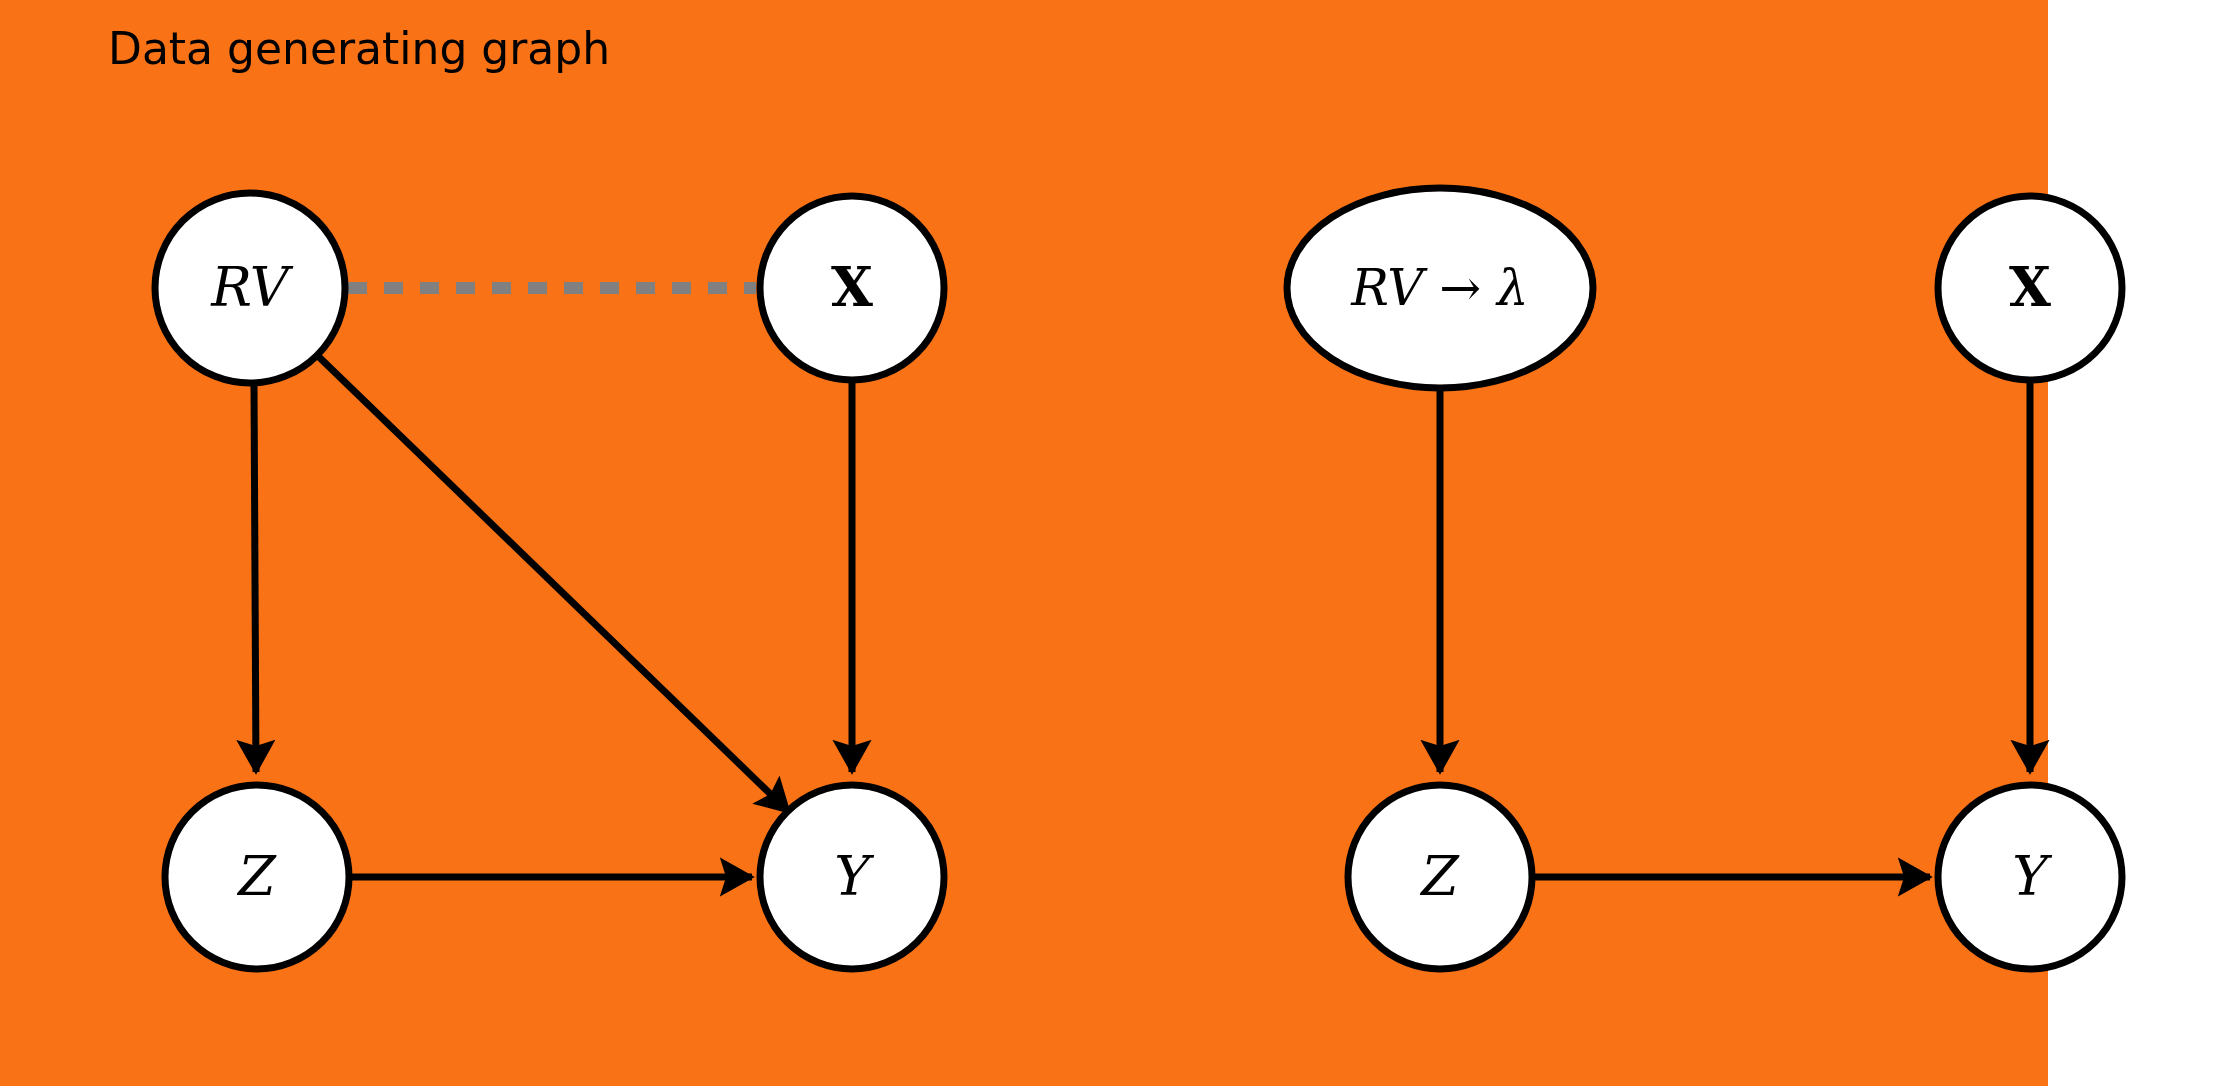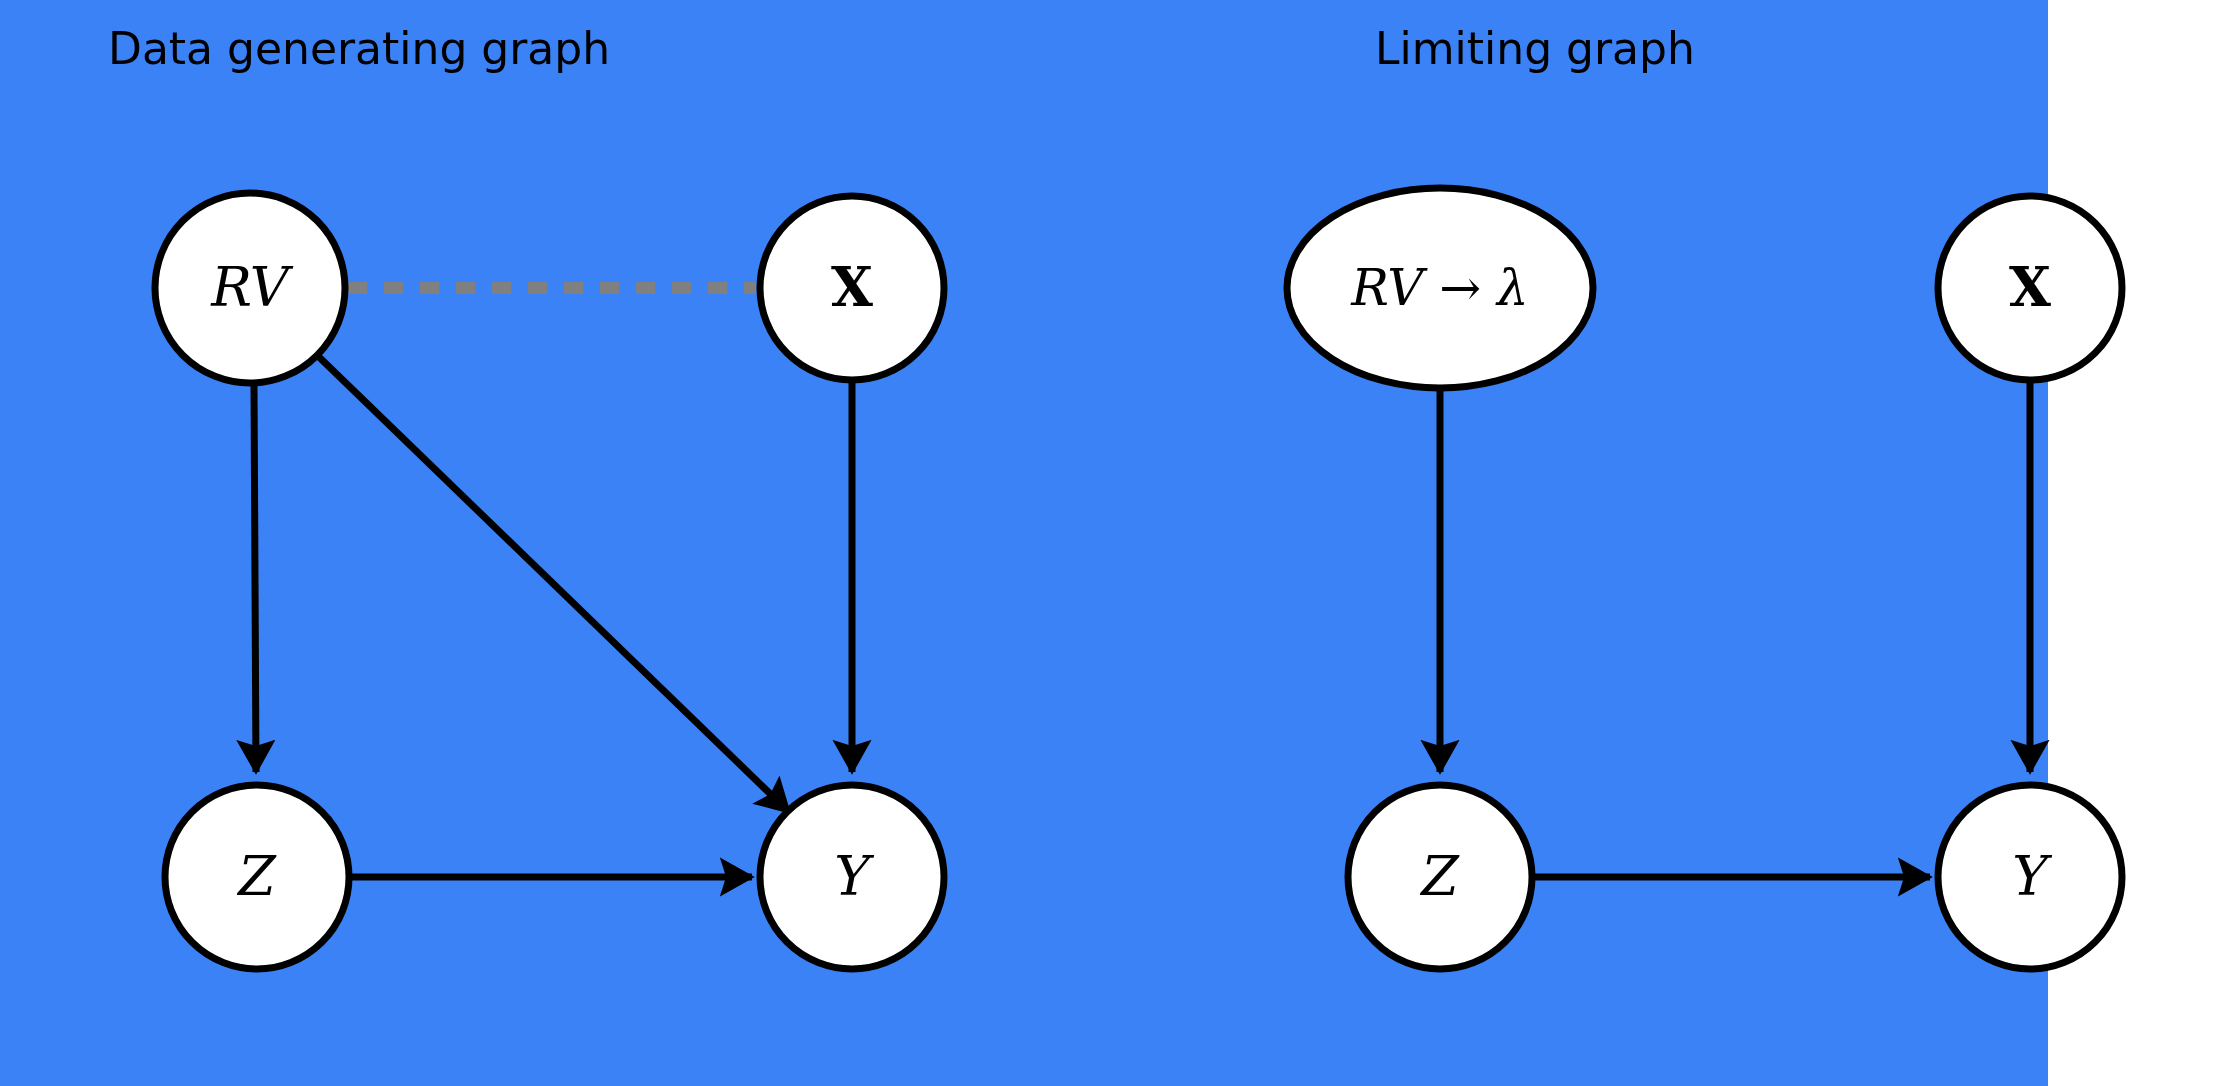--- a/index.html
+++ b/index.html
@@ -10,21 +10,21 @@
   body {
     width: 2235px;
     height: 1086px;
     font-family: "DejaVu Sans", sans-serif;
     overflow: hidden;
   }
   #figure {
     position: relative;
     width: 2048px;
     height: 1086px;
-    background: #3b82f6;
+    background: #f97316;
   }
   .panel-title {
     position: absolute;
     font-family: "DejaVu Sans", sans-serif;
     font-size: 44px;
     font-weight: 400;
     color: #000000;
     white-space: nowrap;
     line-height: 1;
   }
@@ -71,21 +71,20 @@
     font-size: 50px;
   }
 </style>
 </head>
 <body>
 
 <div id="figure">
 
   <div class="panel-title" id="title-left">Data generating graph</div>
 
-  <div class="panel-title" id="title-right">Limiting graph</div>
 
   <svg class="graph-canvas" viewBox="0 0 2235 1086" xmlns="http://www.w3.org/2000/svg">
     <defs>
       <marker id="arrowhead" markerWidth="5.2" markerHeight="5.6" refX="4.6" refY="2.8" orient="auto" markerUnits="strokeWidth">
         <path d="M 0 0 L 5 2.8 L 0 5.6 L 0.9 2.8 Z" fill="#000000"></path>
       </marker>
     </defs>
 
     <g>
 

